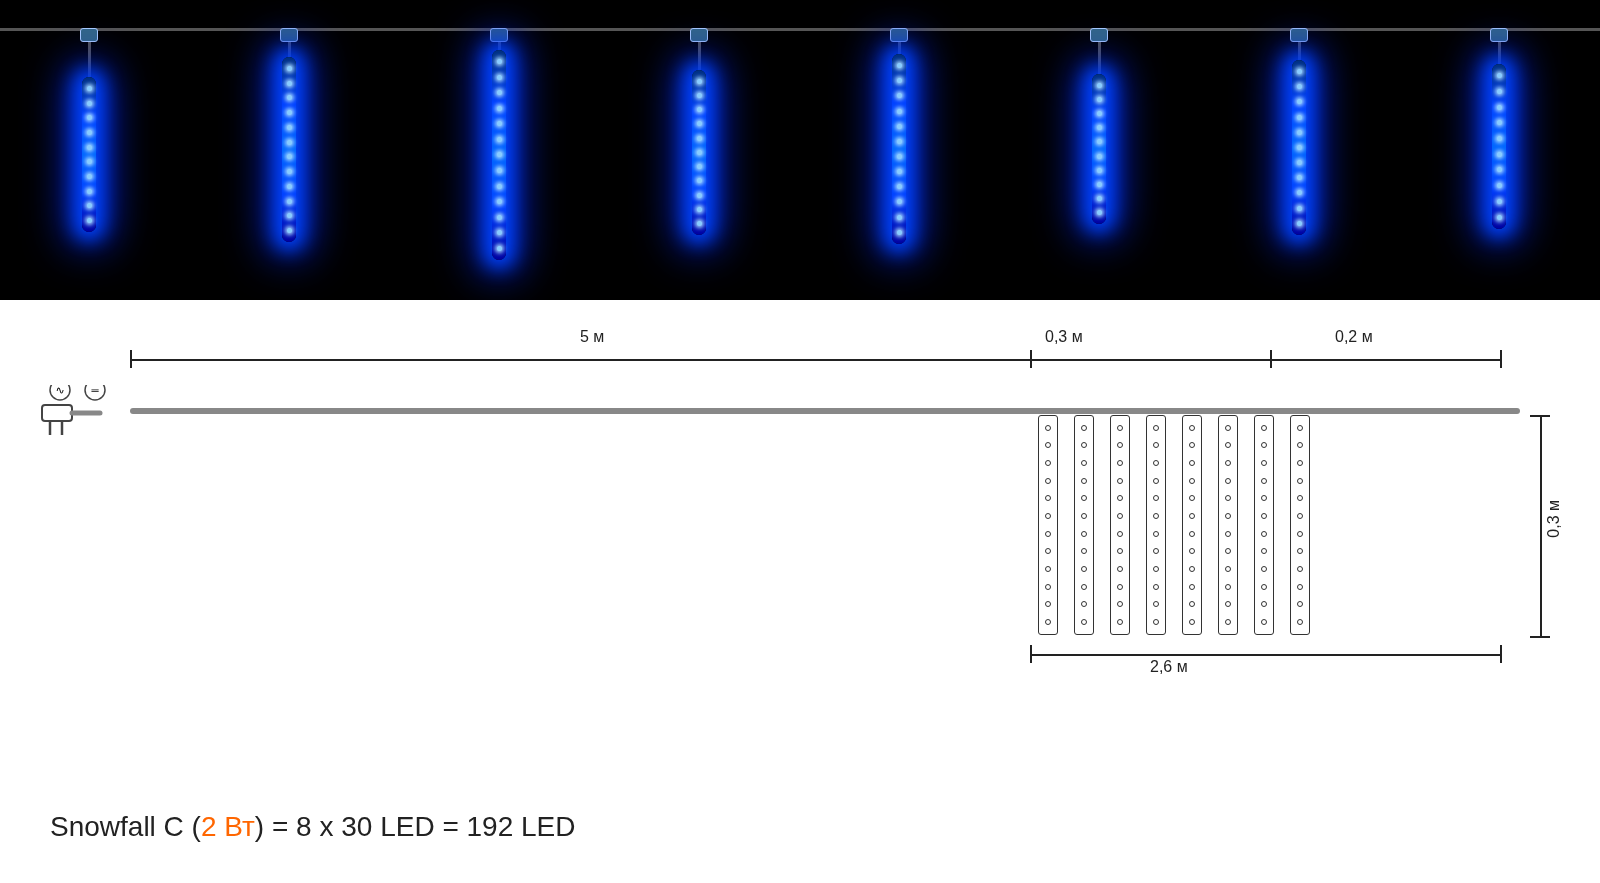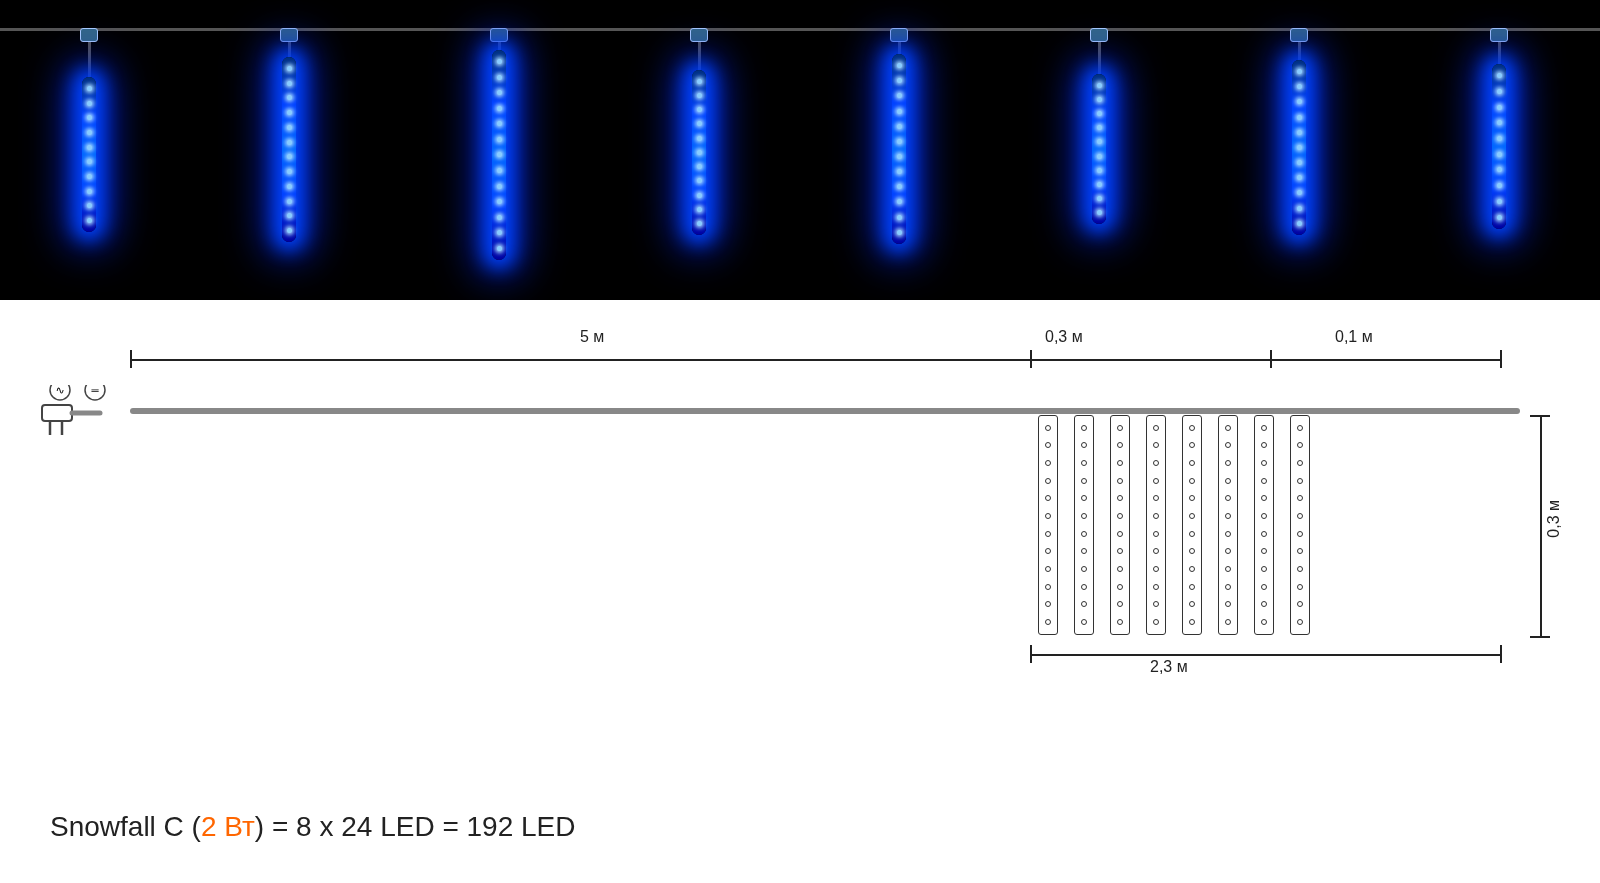--- a/index.html
+++ b/index.html
@@ -330,21 +330,21 @@
   <div class="dim-line dim-h" style="top:59px; left:130px; width:900px;"></div>
 
   <div class="dim-label" style="top:28px; left:1045px;">0,3 м</div>
 
   <div class="dim-line dim-tick" style="top:50px; left:1030px; height:18px;"></div>
 
   <div class="dim-line dim-tick" style="top:50px; left:1270px; height:18px;"></div>
 
   <div class="dim-line dim-h" style="top:59px; left:1030px; width:240px;"></div>
 
-  <div class="dim-label" style="top:28px; left:1335px;">0,1 м</div>
+  <div class="dim-label" style="top:28px; left:1335px;">0,2 м</div>
 
   <div class="dim-line dim-tick" style="top:50px; left:1270px; height:18px;"></div>
 
   <div class="dim-line dim-tick" style="top:50px; left:1500px; height:18px;"></div>
 
   <div class="dim-line dim-h" style="top:59px; left:1270px; width:230px;"></div>
 
   <div class="main-wire" style="top:108px; left:130px; width:1390px;"></div>
 
   <div class="plug" style="top:85px; left:40px;">
@@ -489,25 +489,25 @@
   </div>
 
   <div class="dim-label" style="top:200px; left:1545px; writing-mode: vertical-rl; text-orientation: mixed; transform: rotate(180deg);">0,3 м</div>
 
   <div class="dim-line dim-h" style="top:115px; left:1530px; width:20px;"></div>
 
   <div class="dim-line dim-h" style="top:336px; left:1530px; width:20px;"></div>
 
   <div class="dim-line dim-tick" style="top:115px; left:1540px; height:221px;"></div>
 
-  <div class="dim-label" style="top:358px; left:1150px;">2,3 м</div>
+  <div class="dim-label" style="top:358px; left:1150px;">2,6 м</div>
 
   <div class="dim-line dim-tick" style="top:345px; left:1030px; height:18px;"></div>
 
   <div class="dim-line dim-tick" style="top:345px; left:1500px; height:18px;"></div>
 
   <div class="dim-line dim-h" style="top:354px; left:1030px; width:470px;"></div>
 
   <div class="formula-text">
-    <span>Snowfall  C  (</span><span class="watt">2 Вт</span><span>)  =  8  х  24  LED  =  192 LED</span>
+    <span>Snowfall  C  (</span><span class="watt">2 Вт</span><span>)  =  8  х  30  LED  =  192 LED</span>
   </div>
 
 </div>
 
 </body></html>

